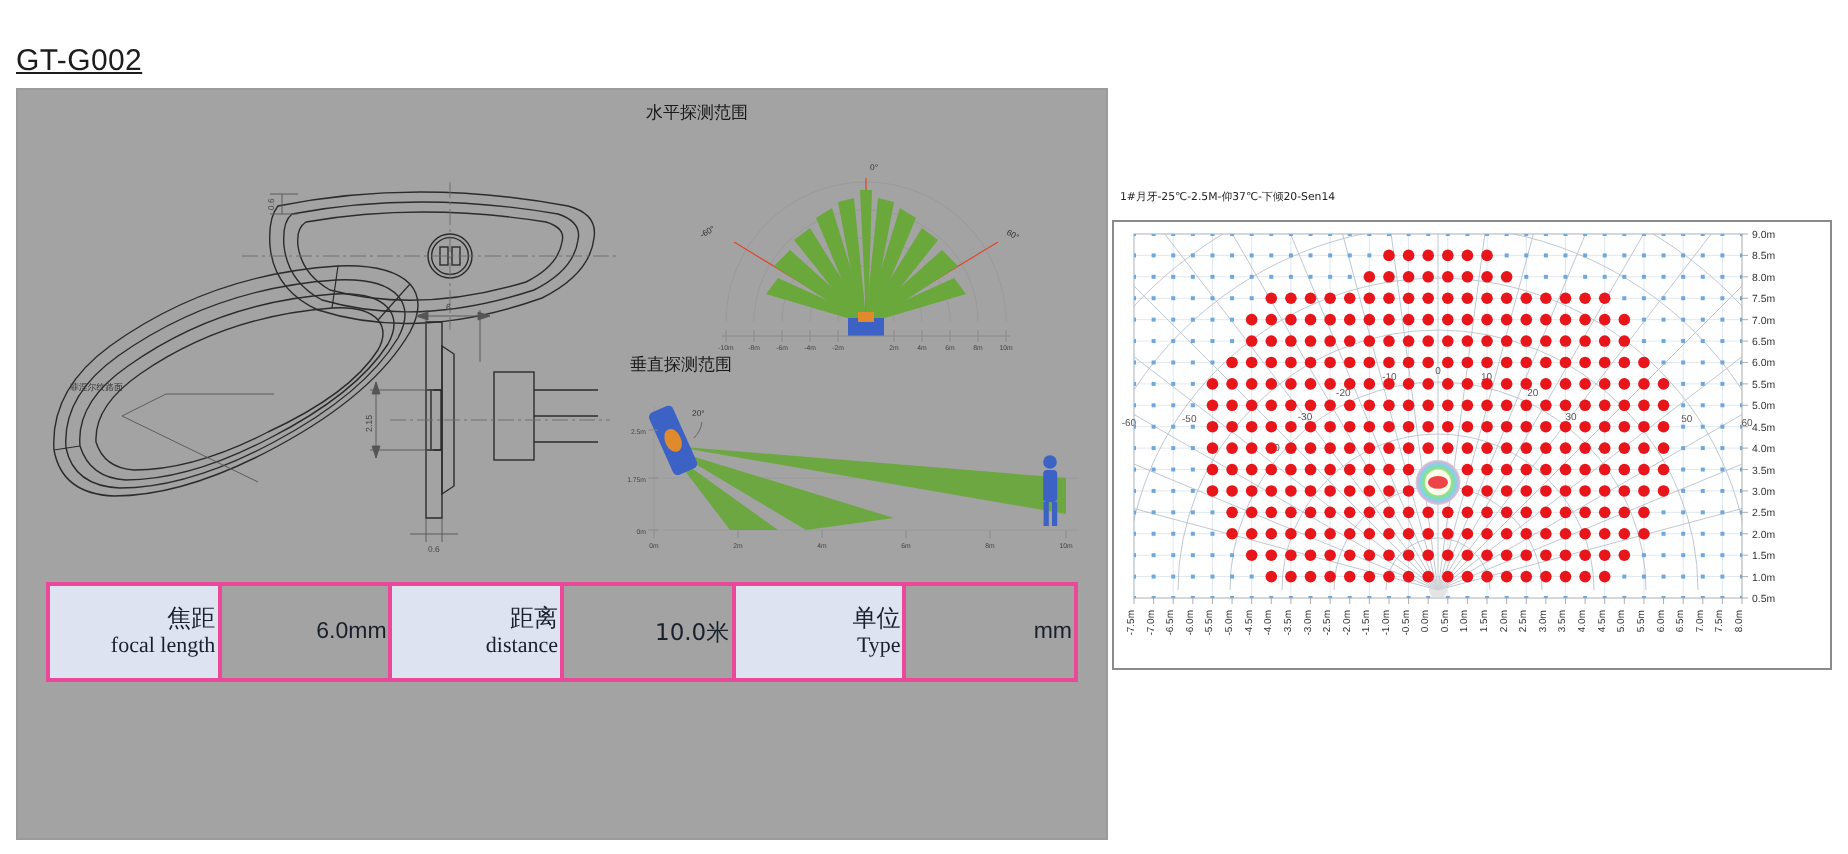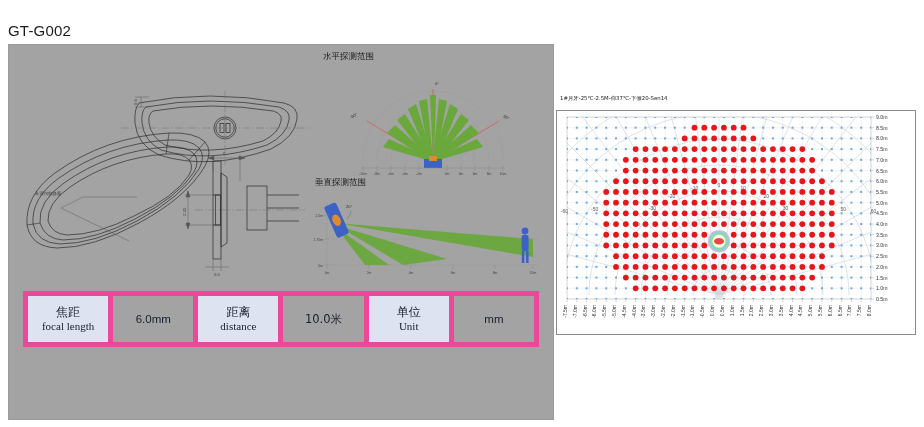--- a/index.html
+++ b/index.html
@@ -4,38 +4,38 @@
 <style>
   html,body{margin:0;padding:0;background:#ffffff;}
   body{
     width:924px;height:427px;position:relative;overflow:hidden;
     font-family:"Liberation Sans","DejaVu Sans",sans-serif;
     color:#1a1a1a;
   }
   
   #page-title{
     position:absolute;left:8px;top:22px;
-    font-size:15px;letter-spacing:.2px;color:#1c1c1c;
+    font-size:15px;letter-spacing:.2px;color:#1c1c1c;text-decoration:underline;
   }
   
   #spec-panel{
     position:absolute;left:8px;top:44px;width:546px;height:376px;
     border:1px solid #9b9b9b;background:#a3a3a3;box-sizing:border-box;
   }
   
   #drawings{position:absolute;left:0;top:0;width:544px;height:238px;}
   #drawings svg{position:absolute;left:0;top:0;}
   .cjk{font-family:"DejaVu Sans","Liberation Sans",sans-serif;}
   
   #spec-table{
     position:absolute;left:14px;top:246px;width:516px;
     border-collapse:collapse;table-layout:fixed;
   }
   #spec-table td{
-    border:5px solid #ec4899;height:42px;text-align:center;
+    border:2px solid #ec4899;height:42px;text-align:right;
     font-size:11.5px;line-height:14px;padding:2px 1px;color:#17202b;
   }
   #spec-table td.hd{background:#dde3f0;font-weight:400;}
   #spec-table td.hd .zh{display:block;font-size:12px;}
   #spec-table td.hd .en{display:block;font-size:11px;font-family:Liberation Serif, serif;}
   
   #heatmap-panel{
     position:absolute;left:556px;top:110px;width:360px;height:225px;
     border:1px solid #8a8a8a;background:#fff;box-sizing:border-box;
   }
@@ -294,21 +294,21 @@
           <span class="en">focal length</span>
         </td>
         <td>6.0mm</td>
         <td class="hd">
           <span class="zh cjk">距离</span>
           <span class="en">distance</span>
         </td>
         <td class="cjk">10.0米</td>
         <td class="hd">
           <span class="zh cjk">单位</span>
-          <span class="en">Unit</span>
+          <span class="en">Type</span>
         </td>
         <td>mm</td>
       </tr>
     </tbody>
   </table>
 </div>
 
 <div id="heatmap-title" class="cjk">1#月牙-25℃-2.5M-仰37℃-下倾20-Sen14</div>
 
 <div id="heatmap-panel">

